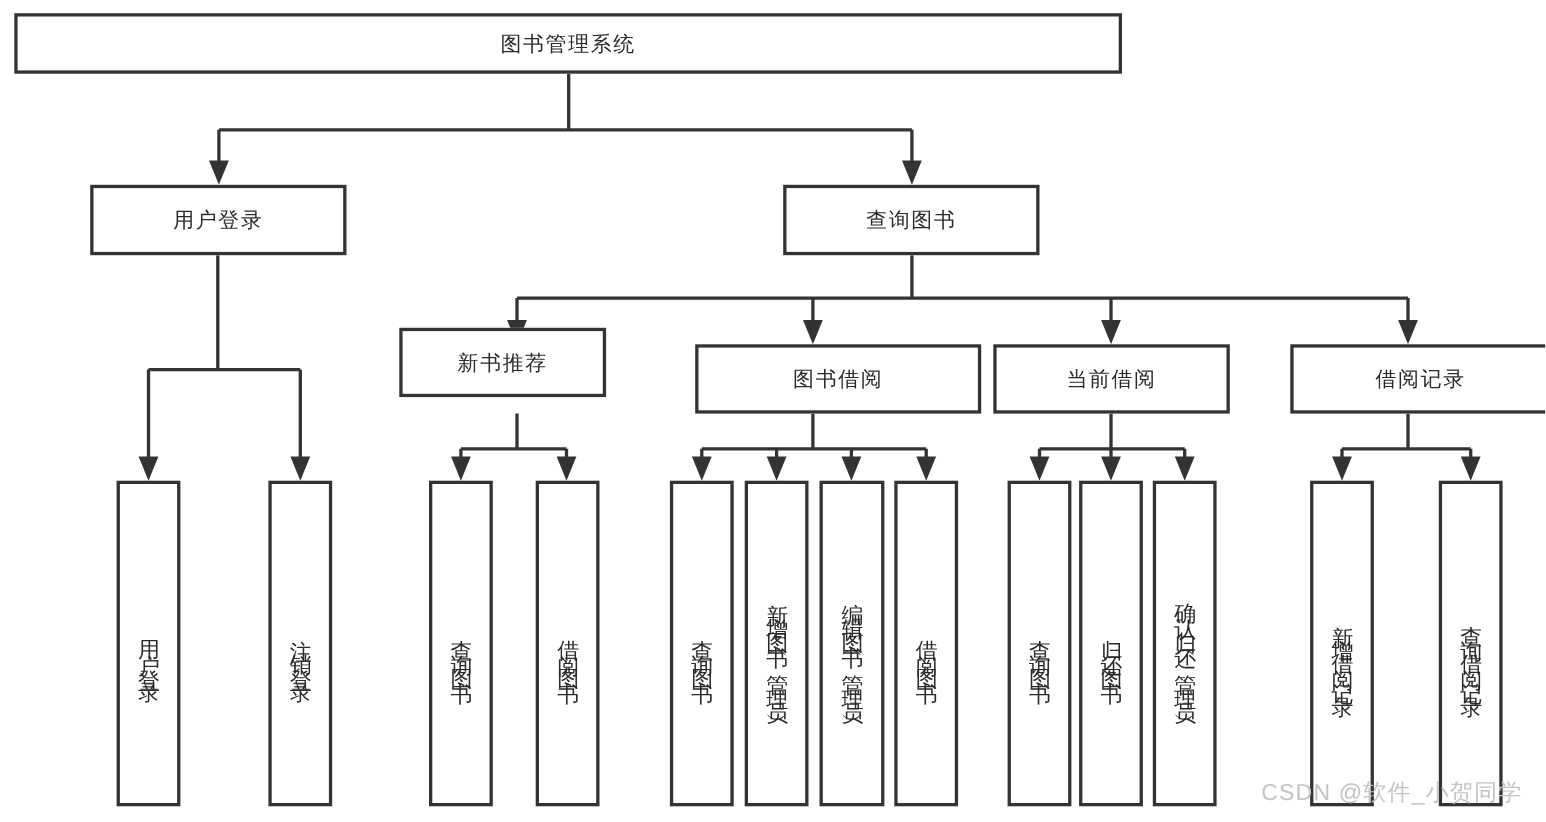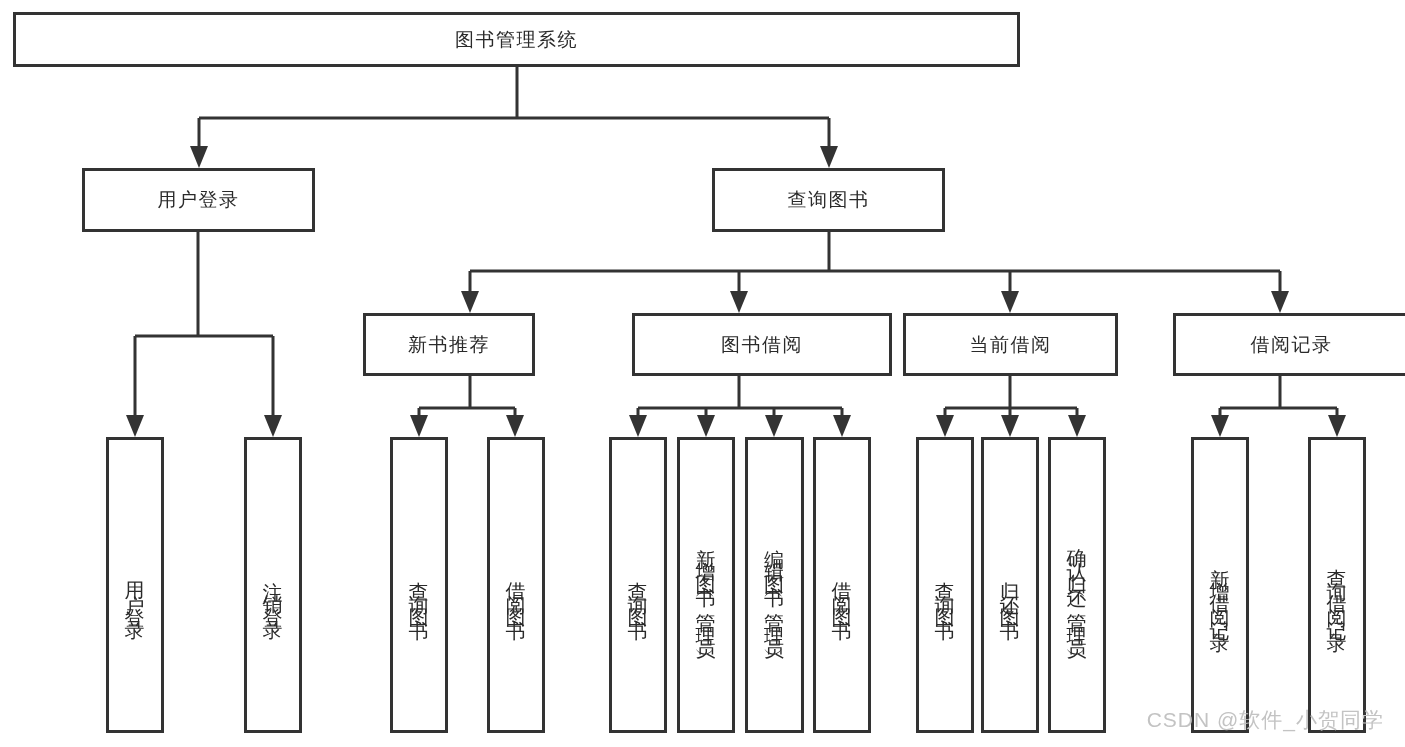--- a/index.html
+++ b/index.html
@@ -98,21 +98,21 @@
       <polygon class="ar" points="1211,415 1229,415 1220,437"></polygon>
       <polygon class="ar" points="1328,415 1346,415 1337,437"></polygon>
     </g>
   </svg>
 
   <div class="node hnode root-node">图书管理系统</div>
 
   <div class="node hnode" style="left:82px; top:168px; width:233px; height:64px;">用户登录</div>
   <div class="node hnode" style="left:712px; top:168px; width:233px; height:64px;">查询图书</div>
 
-  <div class="node hnode" style="left:363px; top:313px; width:172px; height:63px;">新书推荐</div>
+  <div class="node hnode" style="left:363px; top:298px; width:188px; height:63px;">新书推荐</div>
   <div class="node hnode" style="left:632px; top:313px; width:260px; height:63px;text-align:center;">图书借阅</div>
   <div class="node hnode" style="left:903px; top:313px; width:215px; height:63px;">当前借阅</div>
   <div class="node hnode" style="left:1173px; top:313px; width:237px; height:63px;">借阅记录</div>
 
   <div class="node leaf" style="left:106px;">
     <span class="vtext">用户登录</span>
   </div>
   <div class="node leaf" style="left:244px;">
     <span class="vtext">注销登录</span>
   </div>

